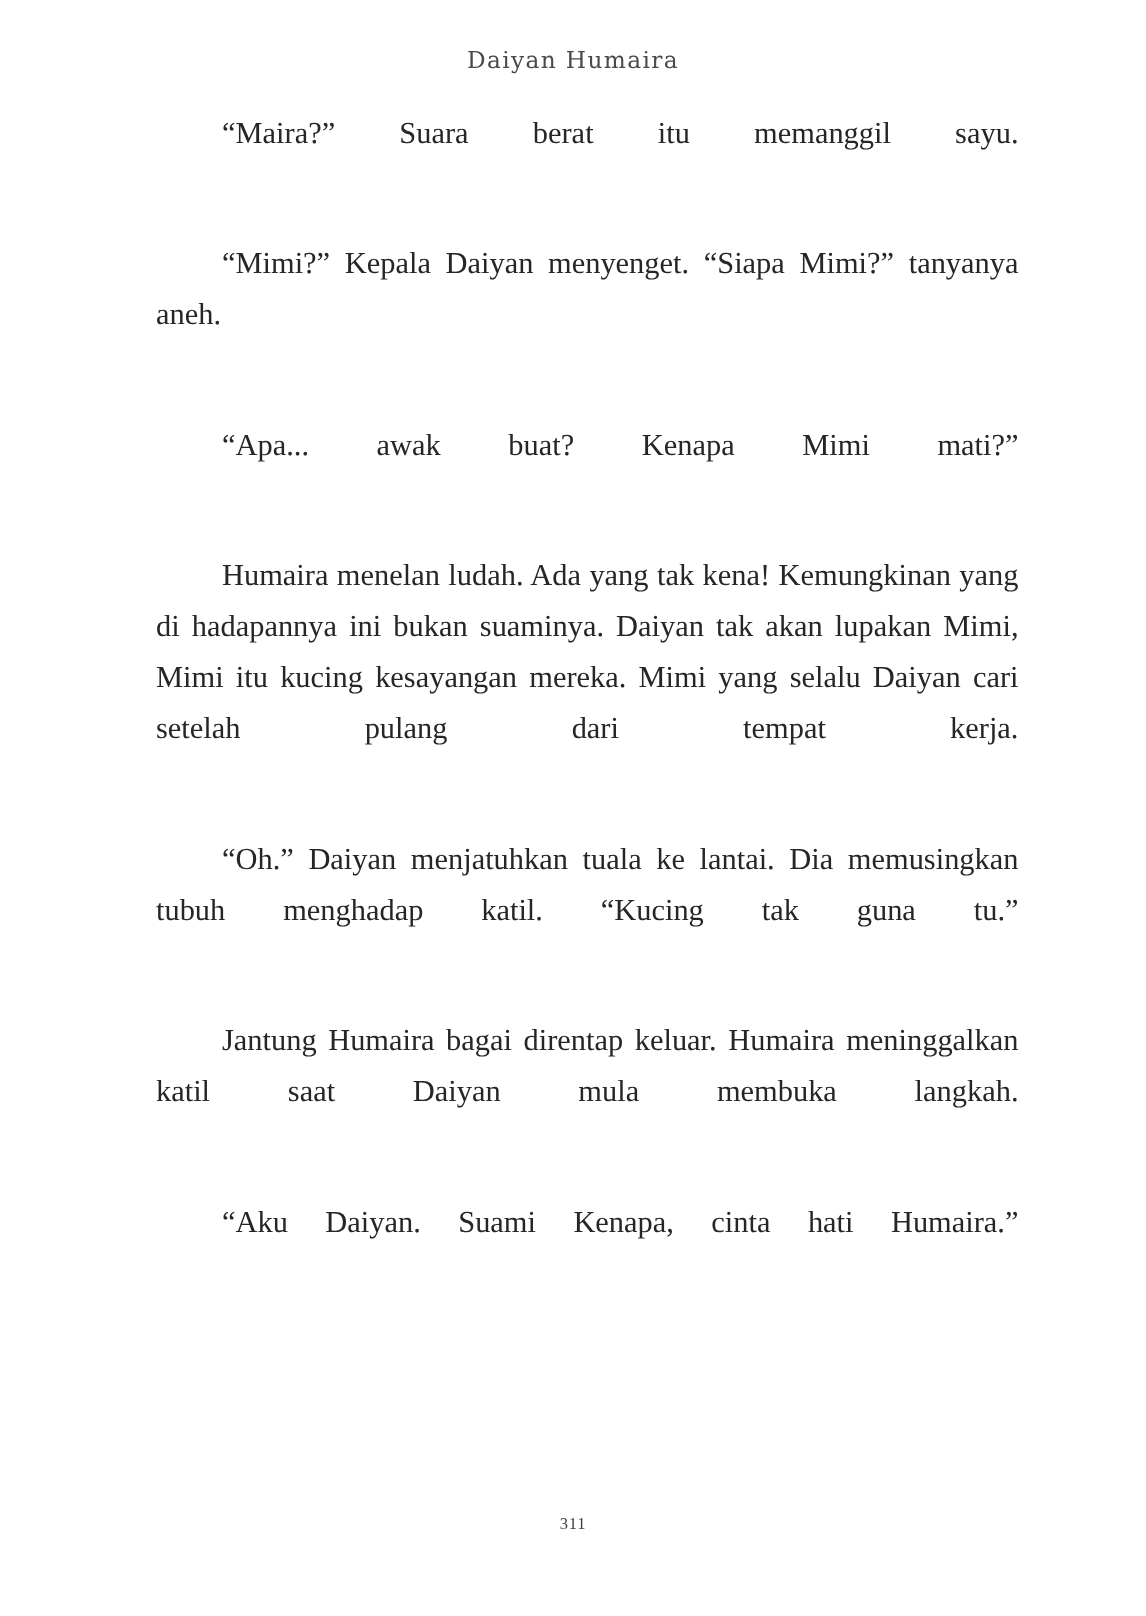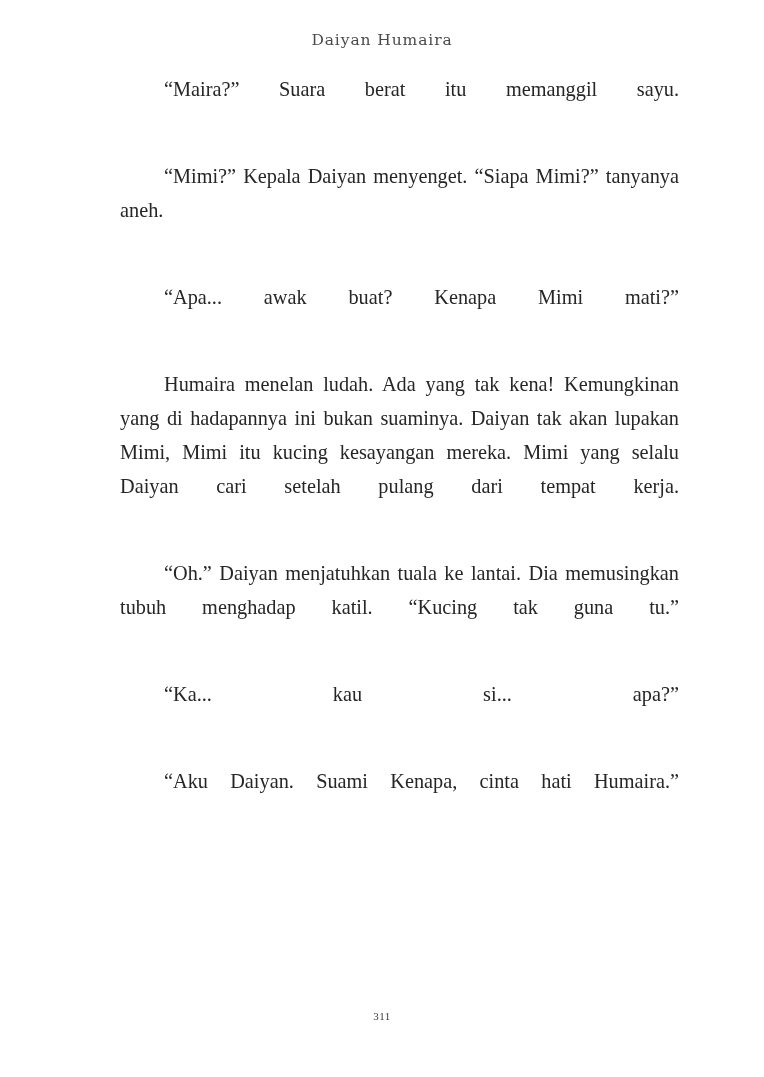--- a/index.html
+++ b/index.html
@@ -40,21 +40,21 @@
 
   
   .text-column {
     position: absolute;
     top: 72px;
     left: 104px;
     width: 575px;
   }
 
   .para {
-    margin: 0 0 19px 16px;
+    margin: 0 0 19px 0;
     font-size: 20.3px;
     line-height: 34px;
     text-align: justify;
     text-justify: inter-word;
     text-indent: 44px;
     color: #262626;
     font-family: "Liberation Serif", "DejaVu Serif", serif;
     -webkit-font-smoothing: antialiased;
   }
 
@@ -84,20 +84,20 @@
 <div class="page">
 
   <div class="running-header">Daiyan Humaira</div>
 
   <div class="text-column">
     <p class="para">“Maira?” Suara berat itu memanggil sayu.</p>
     <p class="para">“Mimi?” Kepala Daiyan menyenget. “Siapa Mimi?” tanyanya aneh.</p>
     <p class="para">“Apa... awak buat? Kenapa Mimi mati?”</p>
     <p class="para">Humaira menelan ludah. Ada yang tak kena! Kemungkinan yang di hadapannya ini bukan suaminya. Daiyan tak akan lupakan Mimi, Mimi itu kucing kesayangan mereka. Mimi yang selalu Daiyan cari setelah pulang dari tempat kerja.</p>
     <p class="para">“Oh.” Daiyan menjatuhkan tuala ke lantai. Dia memusingkan tubuh menghadap katil. “Kucing tak guna tu.”</p>
-    <p class="para">“Ka... kau si... apa?”</p>
+    <p class="para">Jantung Humaira bagai direntap keluar. Humaira meninggalkan katil saat Daiyan mula membuka langkah.</p>
     <p class="para">“Aku Daiyan. Suami Kenapa, cinta hati Humaira.”</p>
 
   </div>
 
   <div class="folio">311</div>
 
 </div>
 
 </body></html>

